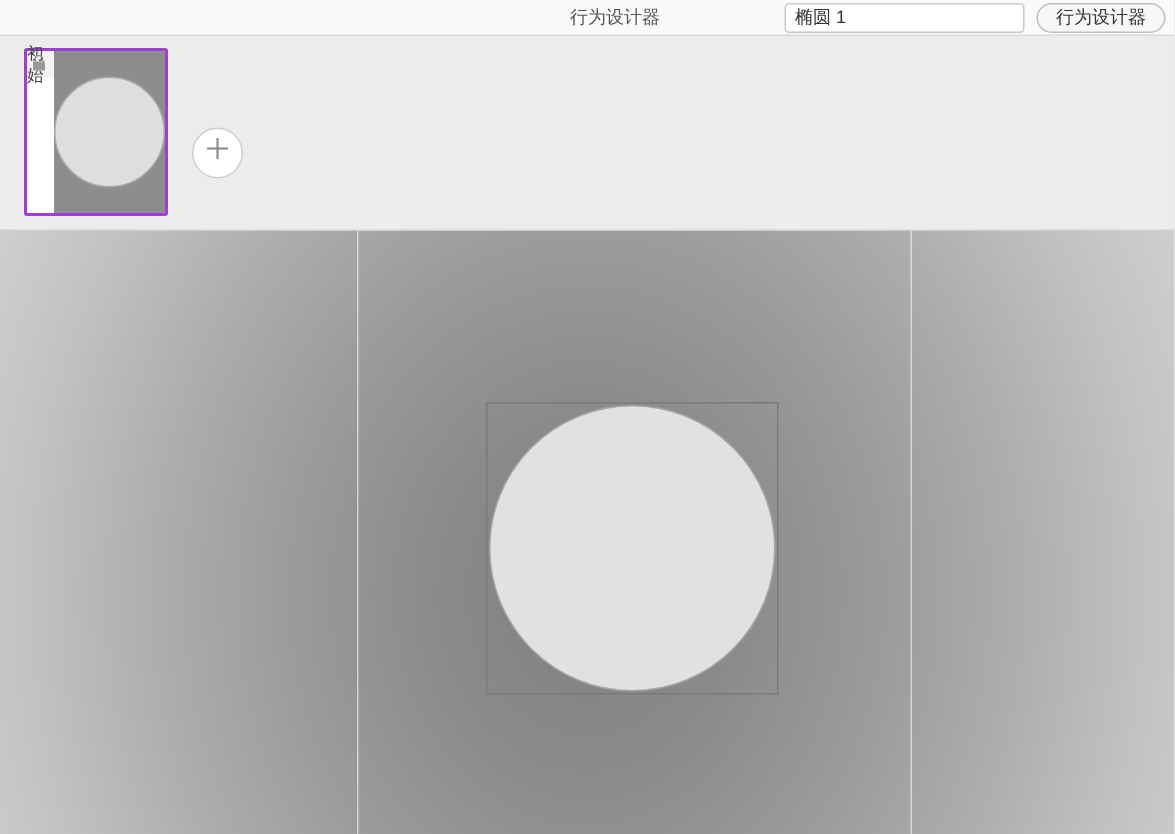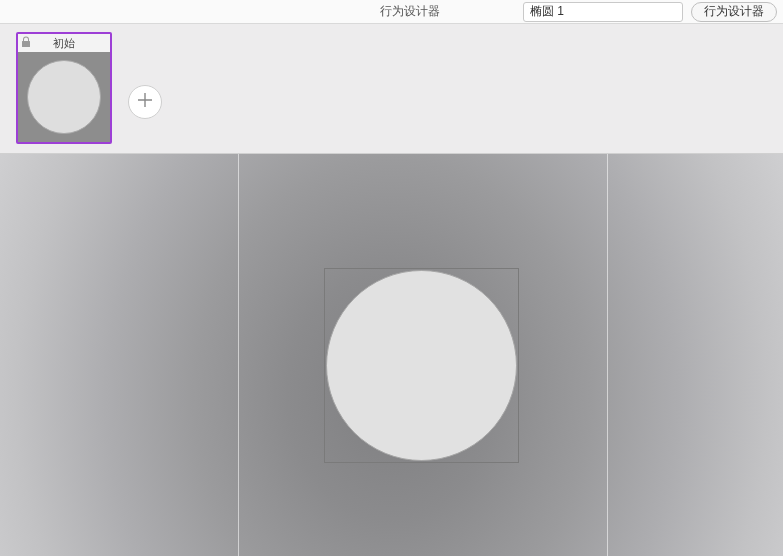--- a/index.html
+++ b/index.html
@@ -55,21 +55,21 @@
       padding: 8px 16px;
       gap: 16px;
     }
     .state-card {
       width: 96px;
       height: 112px;
       border: 2px solid #9d3fd6;
       border-radius: 2px;
       background: #fff;
       display: flex;
-      flex-direction: column;
+      flex-direction: row;
       cursor: pointer;
       position: relative;
     }
     .state-card .label-row {
       height: 18px;
       background: #f3f3f3;
       display: flex;
       align-items: center;
       justify-content: center;
       font-size: 11px;

